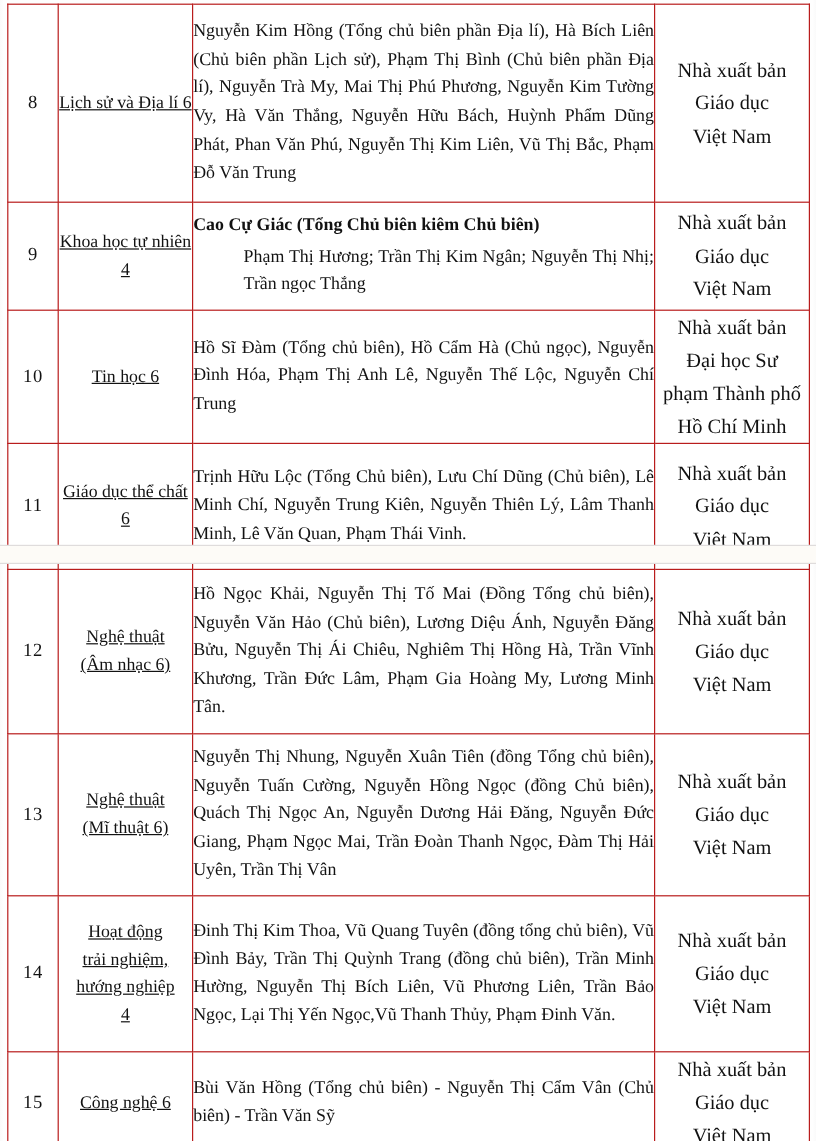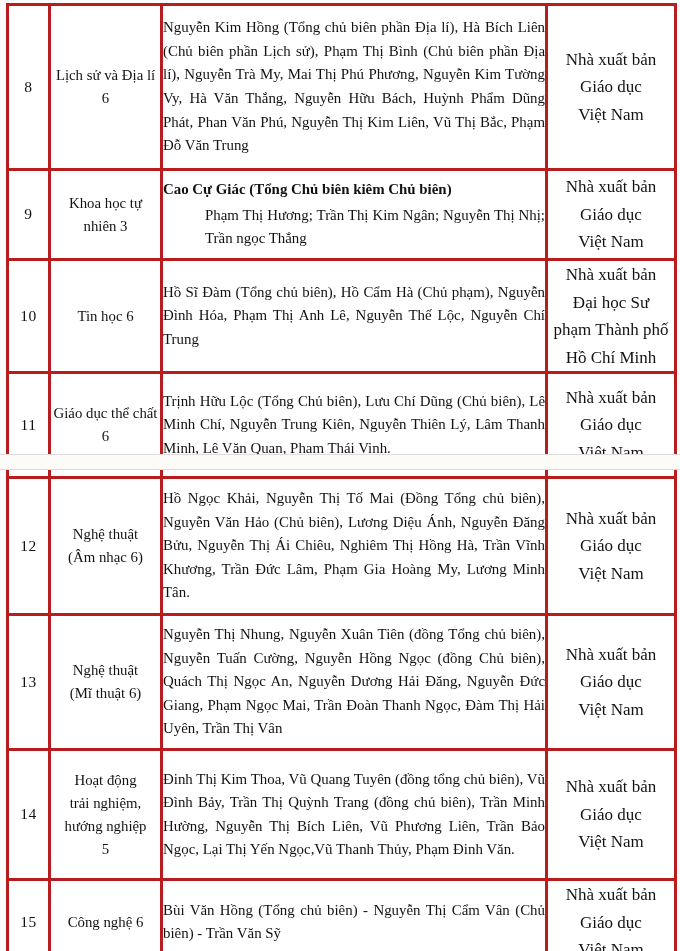--- a/index.html
+++ b/index.html
@@ -27,21 +27,21 @@
   
   .doc-table {
     position: absolute;
     left: 6px;
     top: 3px;
     width: 668px;
     border-collapse: collapse;
     table-layout: fixed;
   }
   .doc-table td {
-    border: 3px solid #b91c1c;
+    border: 1px solid #b91c1c;
     padding: 0;
     vertical-align: middle;
     background: #ffffff;
   }
 
   .col-no    { width: 42px; }
   .col-subj  { width: 112px; }
   .col-auth  { width: 385px; }
   .col-pub   { width: 129px; }
 
@@ -51,20 +51,21 @@
     font-size: 15.5px;
     line-height: 1.2;
     letter-spacing: 0.6px;
     padding: 4px 2px;
   }
   .cell-subject {
     text-align: center;
     font-size: 14.8px;
     line-height: 1.55;
     padding: 6px 5px;
+    text-decoration: underline;
   }
   .cell-authors {
     text-align: justify;
     text-align-last: left;
     font-size: 14.9px;
     line-height: 1.58;
     padding: 6px 9px 6px 10px;
     hyphens: none;
   }
   .cell-authors p {
@@ -136,35 +137,35 @@
         <td class="cell-authors">
             <p>Nguyễn Kim Hồng (Tổng chủ biên phần Địa lí), Hà Bích Liên (Chủ biên phần Lịch sử), Phạm Thị Bình (Chủ biên phần Địa lí), Nguyễn Trà My, Mai Thị Phú Phương, Nguyễn Kim Tường Vy, Hà Văn Thắng, Nguyễn Hữu Bách, Huỳnh Phẩm Dũng Phát, Phan Văn Phú, Nguyễn Thị Kim Liên, Vũ Thị Bắc, Phạm Đỗ Văn Trung</p>
           </td>
         <td class="cell-publisher">Nhà xuất bản
 Giáo dục
 Việt Nam</td>
       </tr>
 
       <tr style="height:90px;">
         <td class="cell-no">9</td>
-        <td class="cell-subject" style="white-space:pre-line;">Khoa học tự nhiên 3</td>
+        <td class="cell-subject" style="white-space:pre-line;">Khoa học tự nhiên 4</td>
         <td class="cell-authors">
           <p style="text-align:left;font-weight:bold;">Cao Cự Giác (Tổng Chủ biên kiêm Chủ biên)</p>
           <p>Phạm Thị Hương; Trần Thị Kim Ngân; Nguyễn Thị Nhị; Trần ngọc Thắng</p>
         </td>
         <td class="cell-publisher">Nhà xuất bản
 Giáo dục
 Việt Nam</td>
       </tr>
 
       <tr style="height:92px;">
         <td class="cell-no">10</td>
         <td class="cell-subject" style="white-space:pre-line;">Tin học 6</td>
         <td class="cell-authors">
-            <p>Hồ Sĩ Đàm (Tổng chủ biên), Hồ Cẩm Hà (Chủ phạm), Nguyễn Đình Hóa, Phạm Thị Anh Lê, Nguyễn Thế Lộc, Nguyễn Chí Trung</p>
+            <p>Hồ Sĩ Đàm (Tổng chủ biên), Hồ Cẩm Hà (Chủ ngọc), Nguyễn Đình Hóa, Phạm Thị Anh Lê, Nguyễn Thế Lộc, Nguyễn Chí Trung</p>
           </td>
         <td class="cell-publisher">Nhà xuất bản
 Đại học Sư
 phạm Thành phố
 Hồ Chí Minh</td>
       </tr>
 
       <tr style="height:105px;">
         <td class="cell-no">11</td>
         <td class="cell-subject" style="white-space:pre-line;">Giáo dục thể chất 6</td>
@@ -198,21 +199,21 @@
         <td class="cell-publisher">Nhà xuất bản
 Giáo dục
 Việt Nam</td>
       </tr>
 
       <tr style="height:130px;">
         <td class="cell-no">14</td>
         <td class="cell-subject" style="white-space:pre-line;">Hoạt động
 trải nghiệm,
 hướng nghiệp
-5</td>
+4</td>
         <td class="cell-authors">
             <p>Đinh Thị Kim Thoa, Vũ Quang Tuyên (đồng tổng chủ biên), Vũ Đình Bảy, Trần Thị Quỳnh Trang (đồng chủ biên), Trần Minh Hường, Nguyễn Thị Bích Liên, Vũ Phương Liên, Trần Bảo Ngọc, Lại Thị Yến Ngọc,Vũ Thanh Thủy, Phạm Đinh Văn.</p>
           </td>
         <td class="cell-publisher">Nhà xuất bản
 Giáo dục
 Việt Nam</td>
       </tr>
 
       <tr style="height:85px;">
         <td class="cell-no">15</td>

